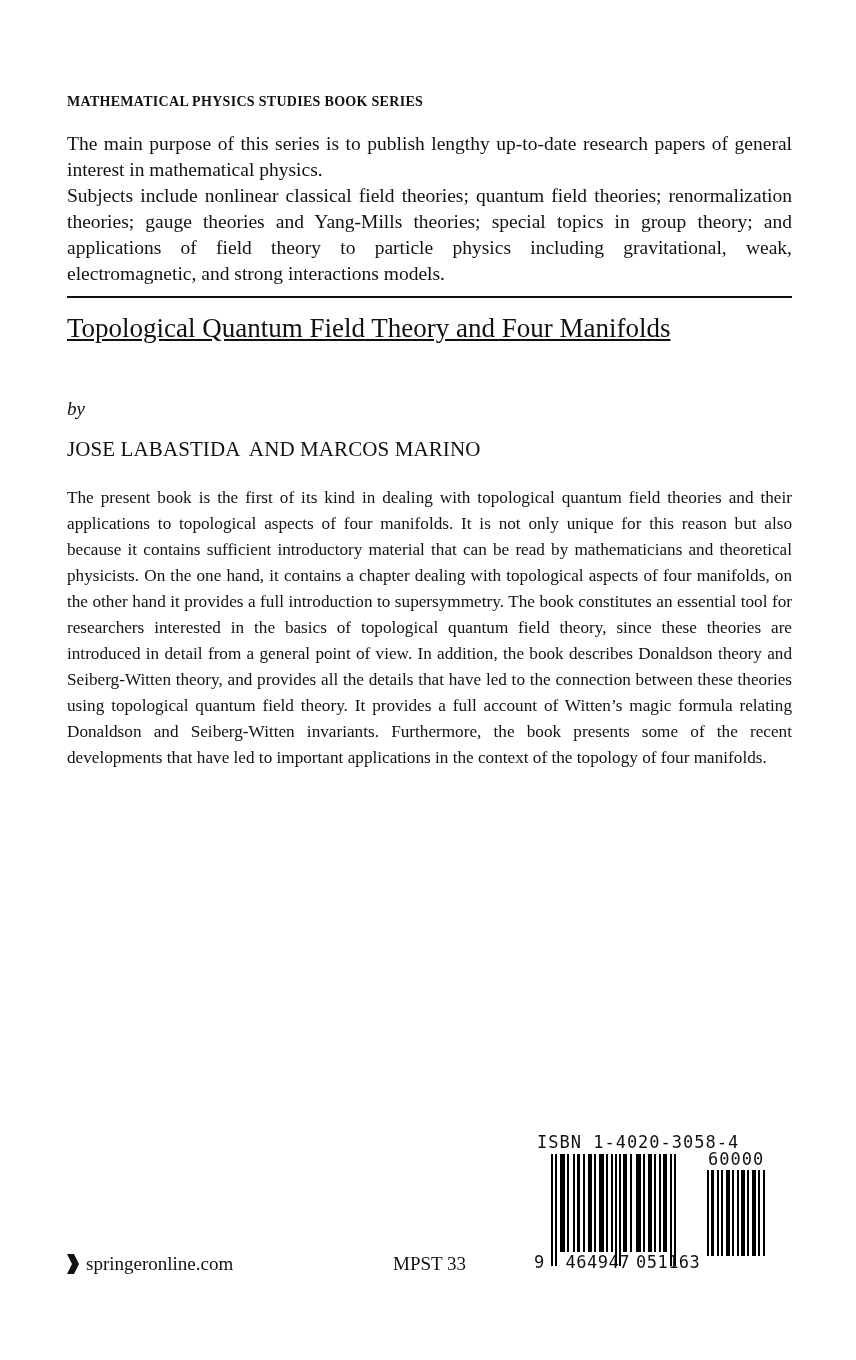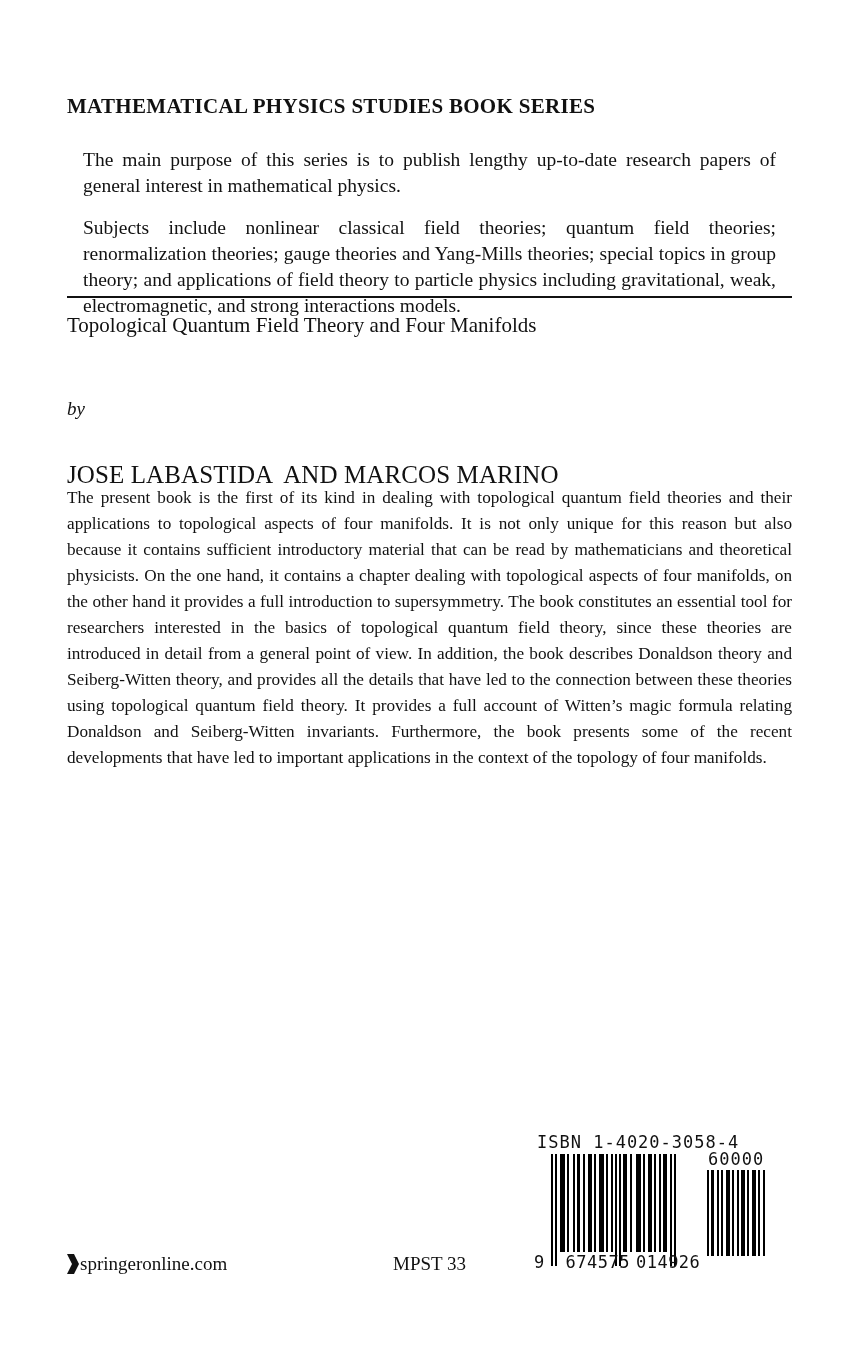--- a/index.html
+++ b/index.html
@@ -1,27 +1,27 @@
 <!DOCTYPE html>
 <html><head>
 <meta charset="utf-8">
 <style>
   html, body { margin: 0; padding: 0; background: #ffffff; }
   body { width: 856px; height: 1360px; position: relative; overflow: hidden;
          font-family: "Liberation Serif", "DejaVu Serif", serif; color: #111; }
   .abs { position: absolute; }
-  .series-heading { left: 67px; top: 94px; font-size: 21px; font-weight: bold; letter-spacing: 0.3px; }
+  .series-heading { left: 67px; top: 94px; font-size: 14px; font-weight: bold; letter-spacing: 0.3px; }
   .series-desc { left: 67px; top: 131px; width: 725px; font-size: 19.5px; line-height: 26px; text-align: justify; }
-  .series-desc p { margin: 16px; }
+  .series-desc p { margin: 0; }
   .rule { left: 67px; top: 296px; width: 725px; height: 0; border-top: 2px solid #111; }
-  .book-title { left: 67px; top: 313px; font-size: 21px; }
+  .book-title { left: 67px; top: 313px; font-size: 27px; text-decoration: underline; }
   .by { left: 67px; top: 398px; font-size: 19px; font-style: italic; }
-  .authors { left: 67px; top: 437px; font-size: 25px; letter-spacing: 0.1px; margin-top: 24px; }
+  .authors { left: 67px; top: 437px; font-size: 21px; letter-spacing: 0.1px; }
   .blurb { left: 67px; top: 485px; width: 725px; font-size: 17.2px; line-height: 26px; text-align: justify; text-align-last: left; }
-  .footer-link { left: 66px; top: 1253px; font-size: 19px; display: flex; align-items: center; }
+  .footer-link { left: 66px; top: 1253px; font-size: 19px; display: flex; align-items: center; gap: 6px; }
   .chev { width: 14px; height: 22px; display: inline-block; }
   .series-code { left: 393px; top: 1253px; font-size: 19px; }
   .isbn-text { left: 537px; top: 1132px; font-family: "DejaVu Sans Mono", "Liberation Mono", monospace; font-size: 17px; letter-spacing: 1px; }
   .addon-text { left: 708px; top: 1149px; font-family: "DejaVu Sans Mono", "Liberation Mono", monospace; font-size: 17px; letter-spacing: 1px; }
   .ean-text { left: 534px; top: 1252px; font-family: "DejaVu Sans Mono", "Liberation Mono", monospace; font-size: 17px; letter-spacing: 0.5px; }
   .bars { display: flex; align-items: stretch; }
   .bars span { display: block; background: #000; }
   .bars .gap { background: transparent; }
 </style>
 </head>
@@ -116,21 +116,21 @@
     <span class="gap" style="width:3px"></span>
     <span style="width:4px"></span>
     <span class="gap" style="width:2px"></span>
   <span style="width:2px"></span>
     <span class="gap" style="width:3px"></span>
     <span style="width:2px"></span>
 </div>
 
 <div class="abs ean-text">
   <span>9</span>
-  <span style="margin-left:10px;">674575</span><span style="margin-left:6px;">014926</span>
+  <span style="margin-left:10px;">464947</span><span style="margin-left:6px;">051163</span>
 </div>
 
 <div class="abs footer-link">
   <span class="chev">
     <svg width="14" height="22" viewBox="0 0 14 22">
         <path d="M1 1 L8 1 L13 11 L8 21 L1 21 L6 11 Z" fill="#111"></path>
       </svg>
   </span>
   <span>springeronline.com</span>
 </div>

